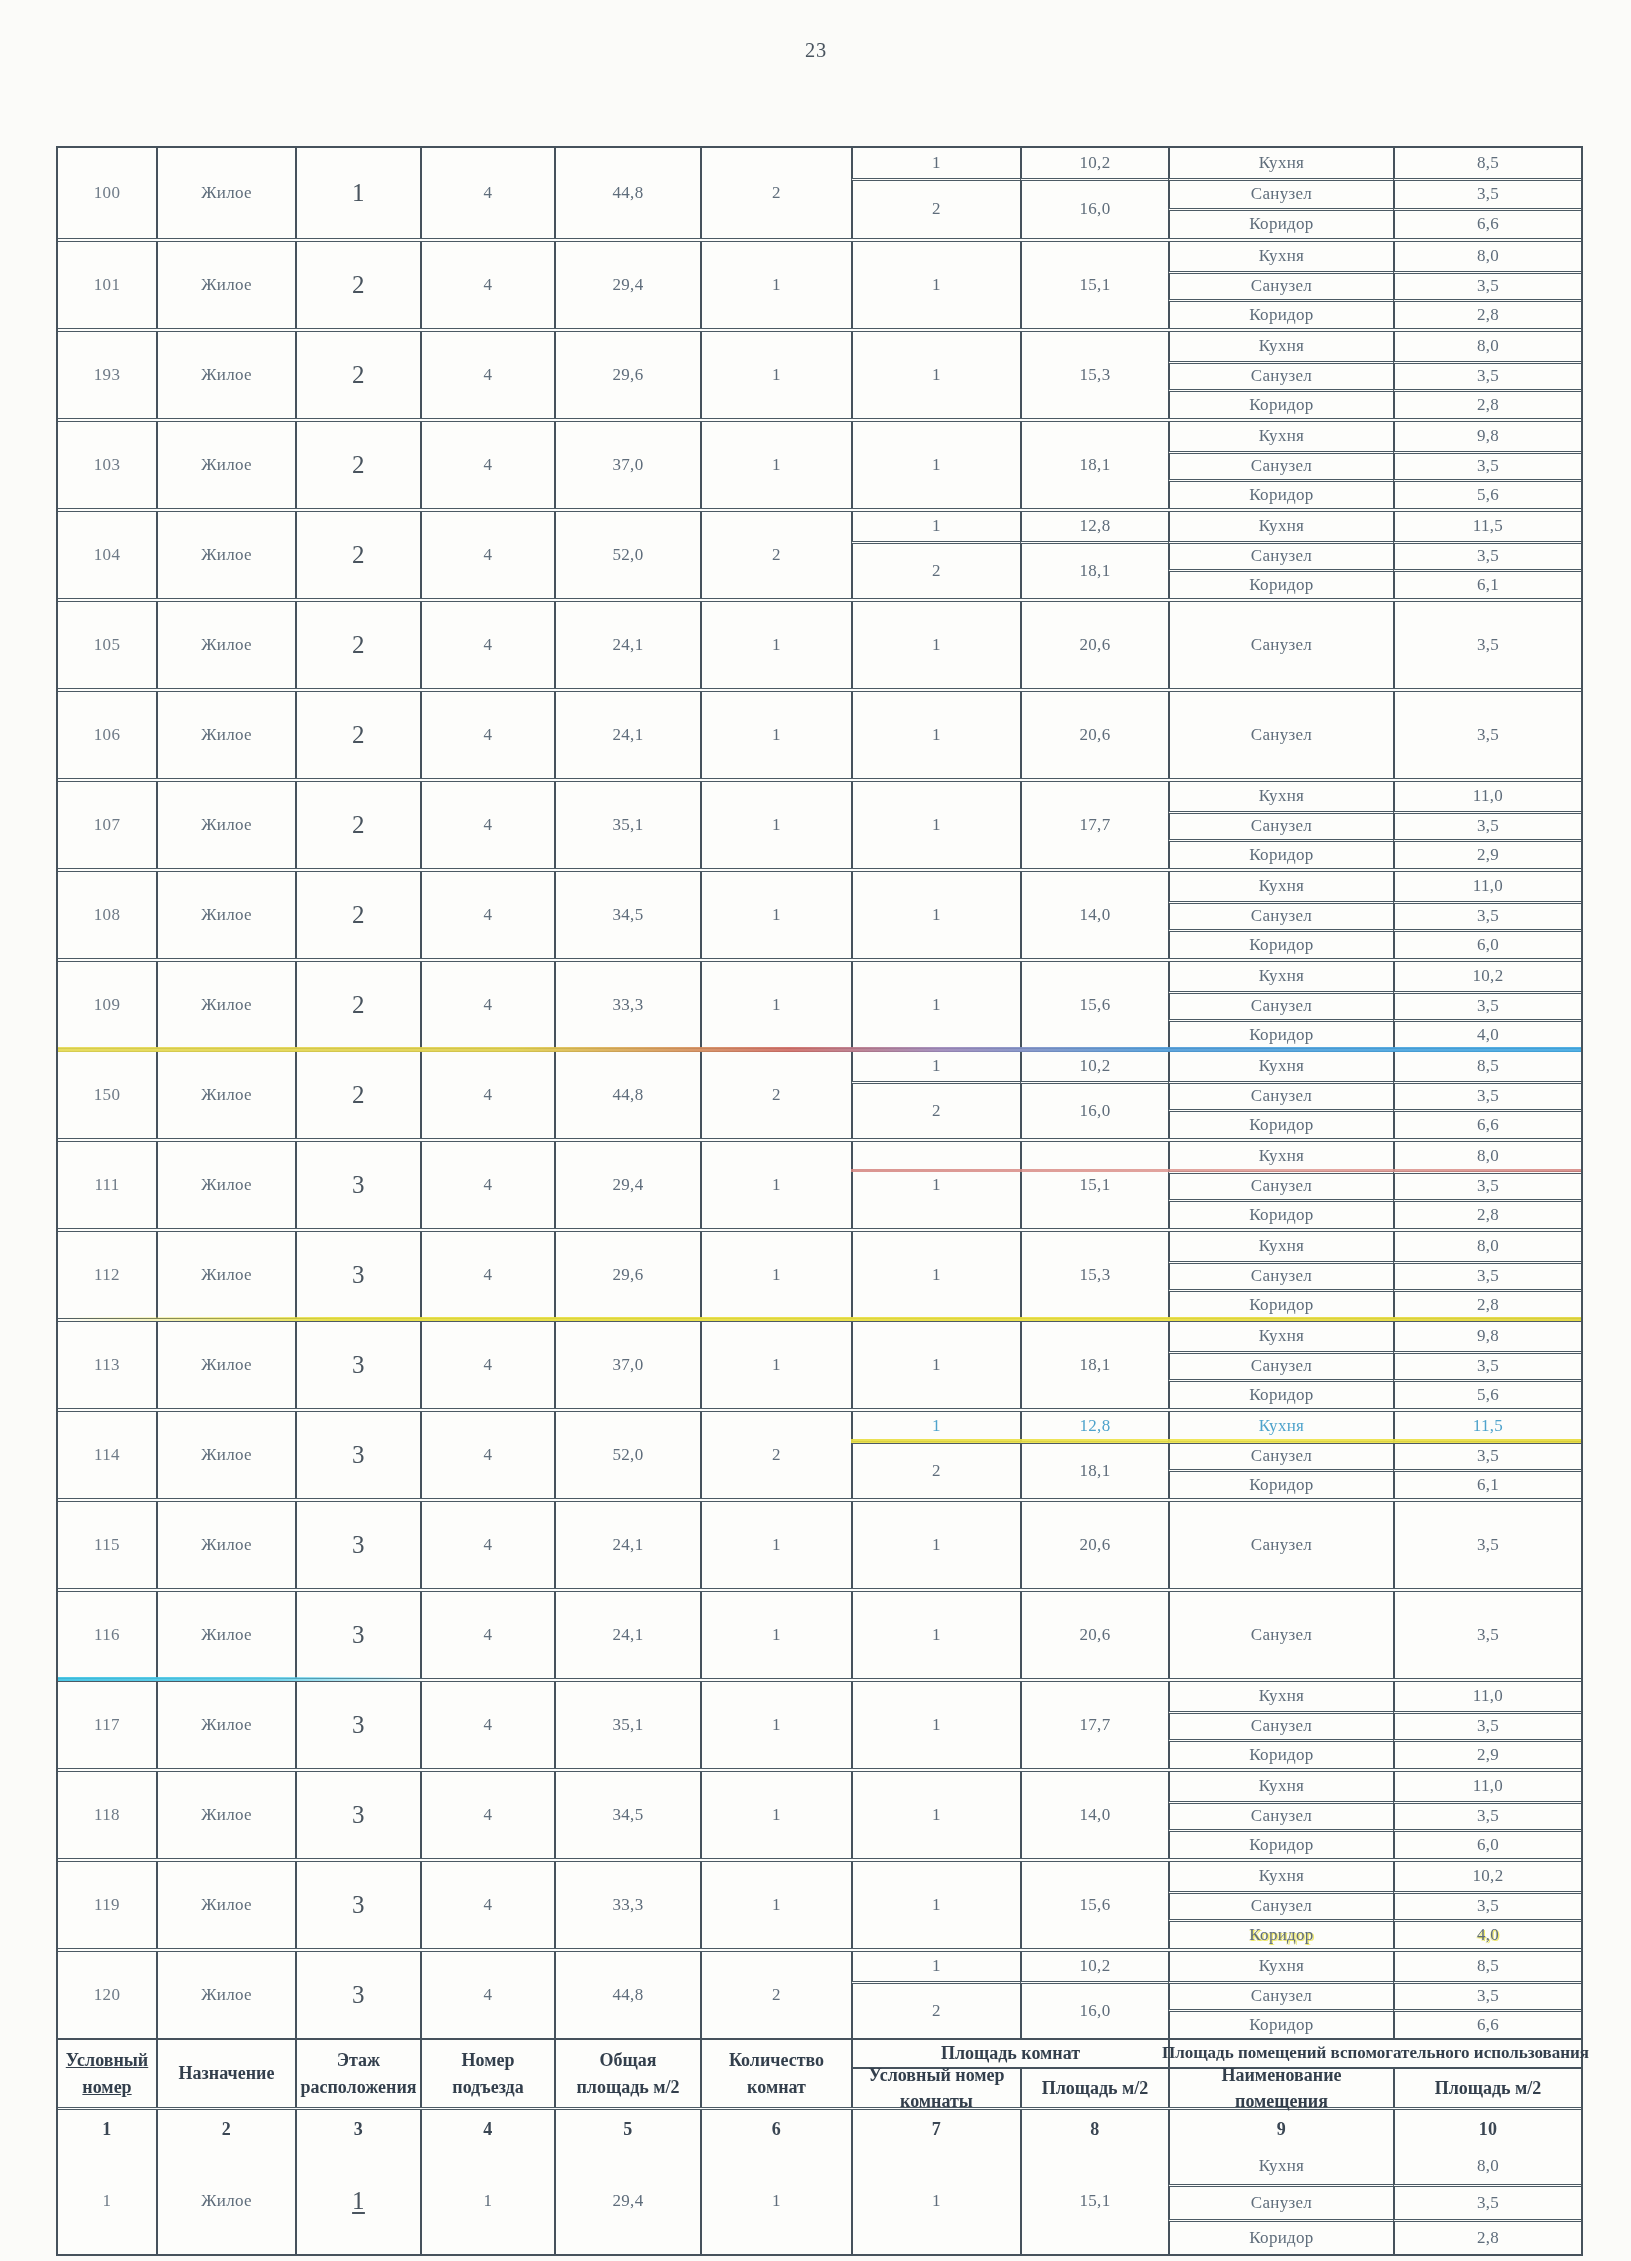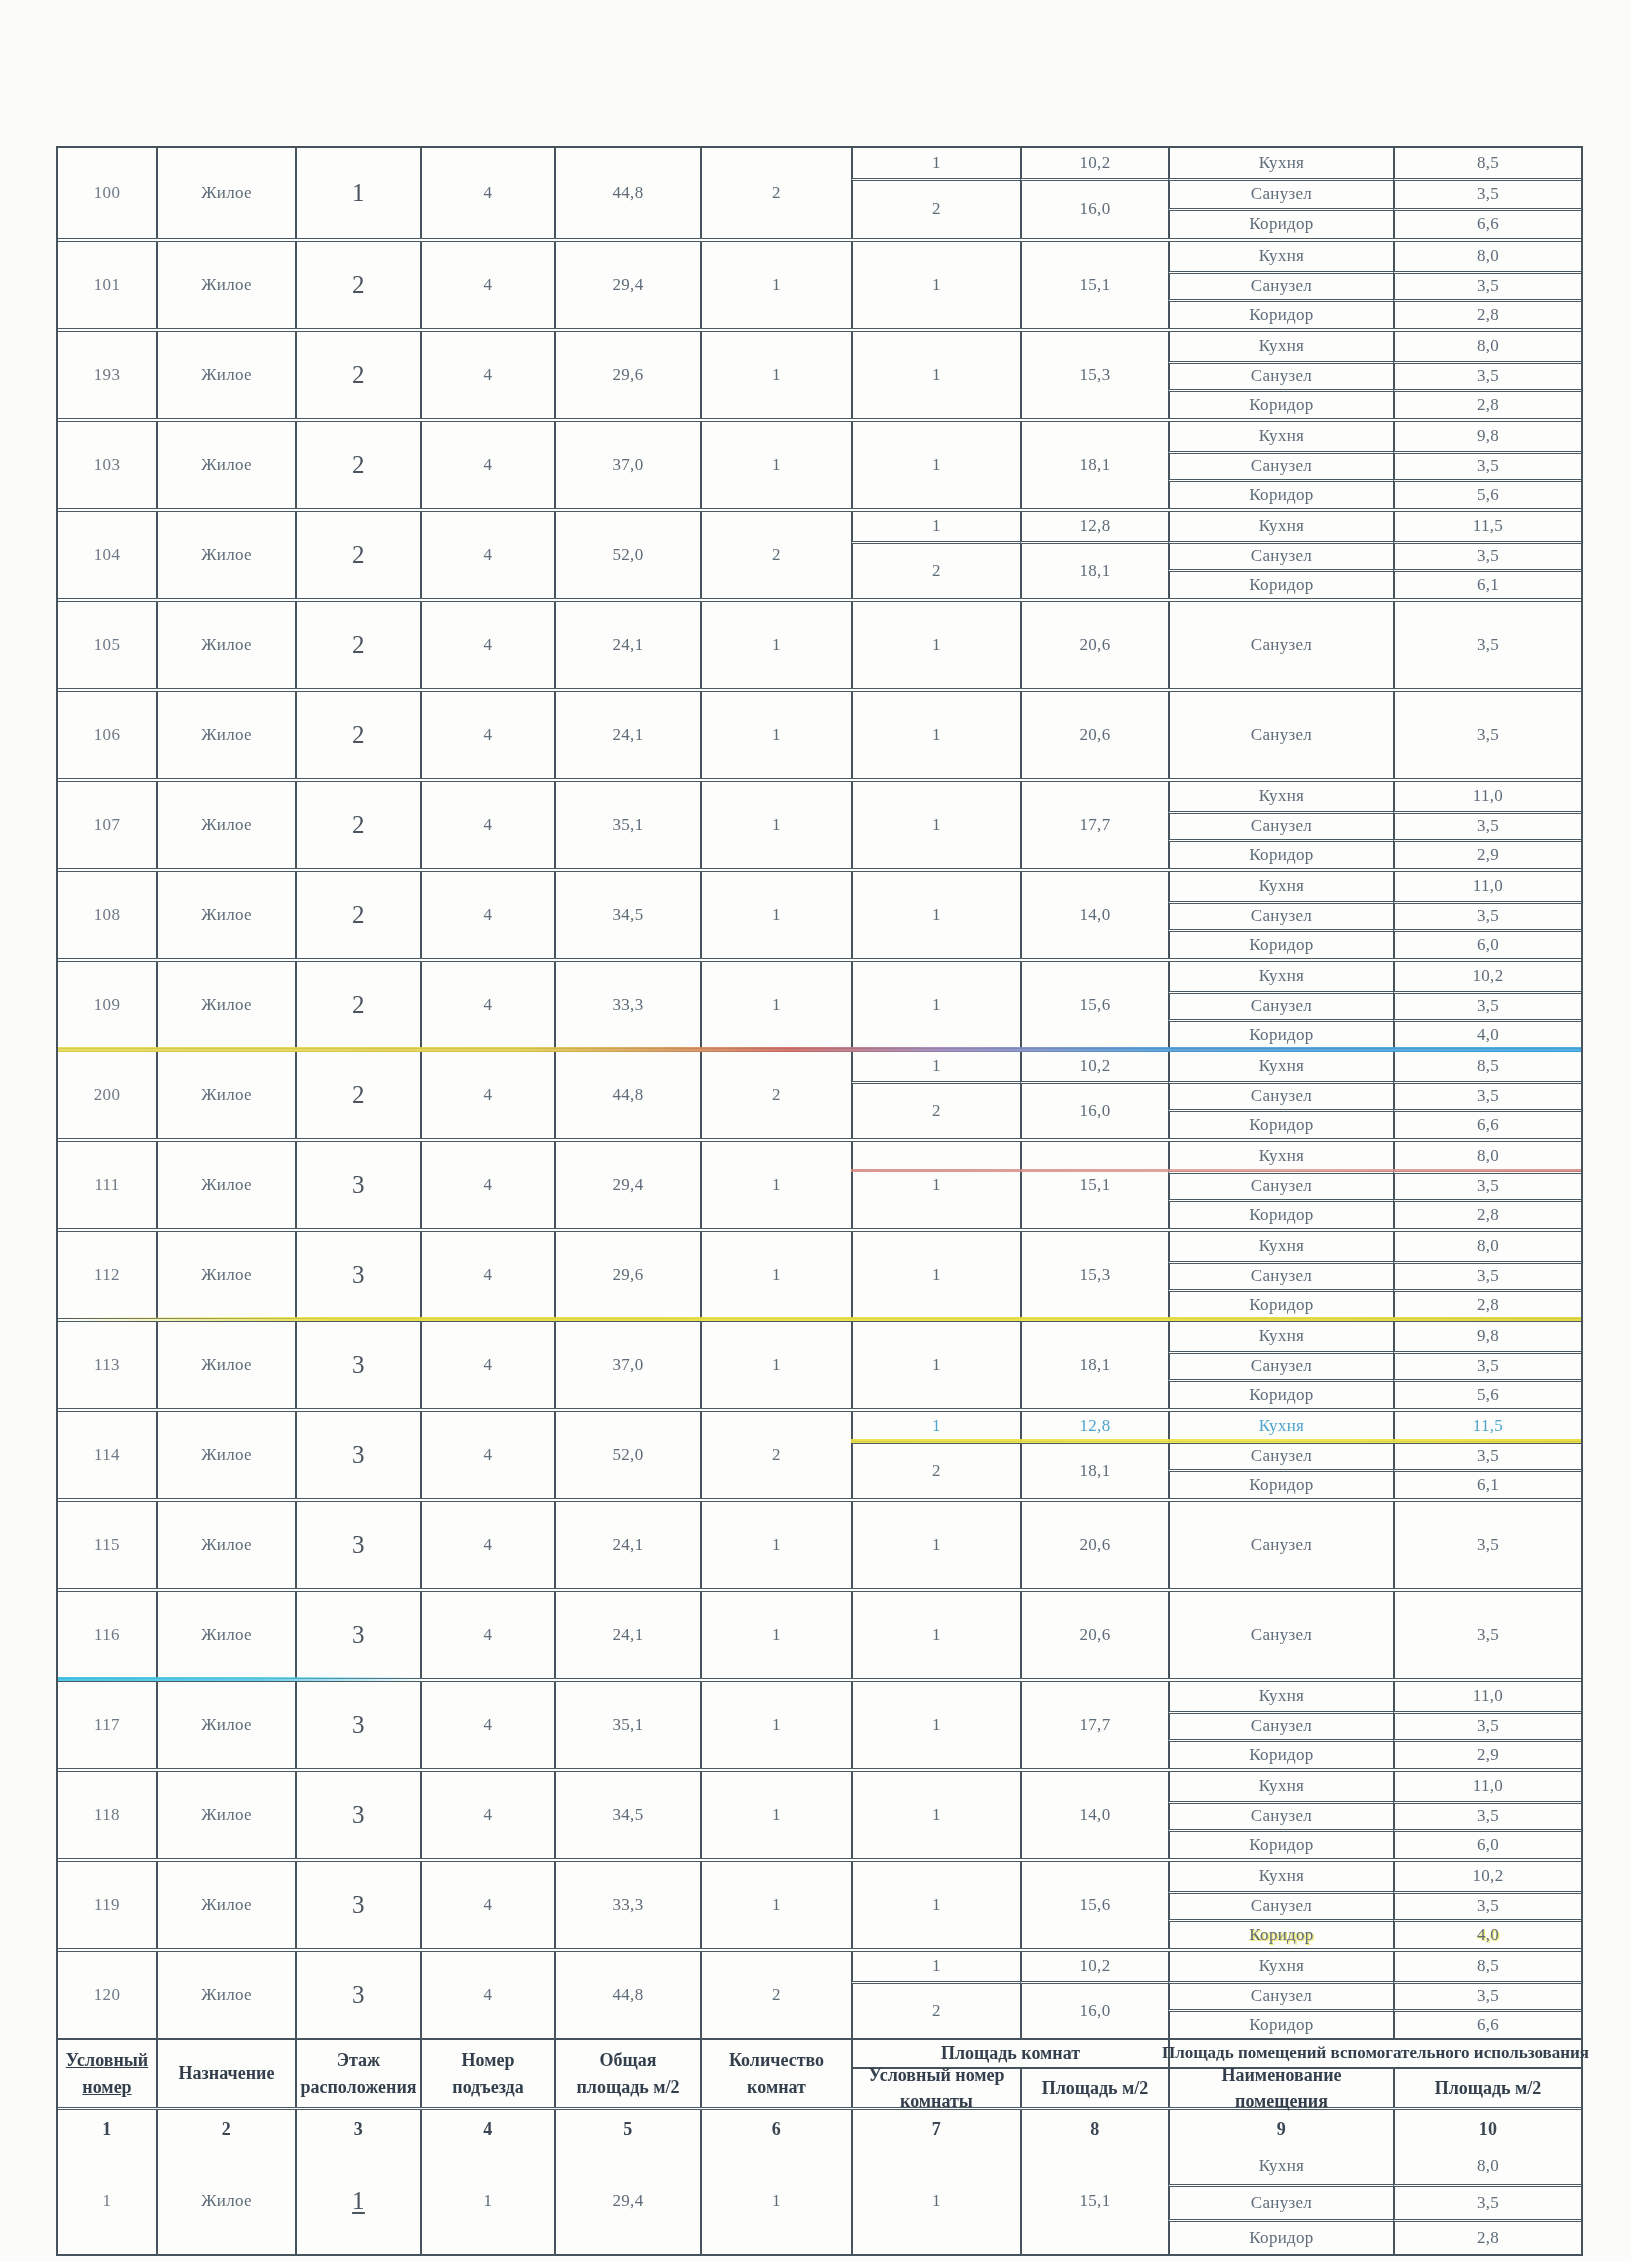--- a/index.html
+++ b/index.html
@@ -99,20 +99,21 @@
     background:linear-gradient(90deg,#39c2e4,#55cbe8 55%, rgba(85,203,232,0)); }
   .stripe-yellow { position:absolute; left:0; right:0; top:calc(33.333% - 2px); height:4px; z-index:3; opacity:.9;
     background:linear-gradient(90deg,#e8dd3e,#efe54a 55%,#e6da38); }
   .stripe-red { position:absolute; left:793px; right:0; top:calc(33.333% - 1.3px); height:2.6px; z-index:3; opacity:.85;
     background:linear-gradient(90deg,#d4837e,#e09a93 60%,#d4837e); }
 </style>
 </head>
 <body>
 
 <div class="page">
+  <div class="page-number">23</div>
 
   <div class="doc-table">
     <div id="rows-top">
         <div class="apt">
           <div class="cell c-light">100</div>
           <div class="cell">Жилое</div>
           <div class="cell floor">1</div>
           <div class="cell">4</div>
           <div class="cell">44,8</div>
           <div class="cell">2</div>
@@ -275,21 +276,21 @@
           <div class="aux2">
             <div class="cell">Кухня</div>
             <div class="cell">10,2</div>
             <div class="cell bt">Санузел</div>
             <div class="cell bt">3,5</div>
             <div class="cell bt">Коридор</div>
             <div class="cell bt">4,0</div>
           </div>
         </div>
         <div class="apt art-top-multi">
-          <div class="cell c-light">200</div>
+          <div class="cell c-light">150</div>
           <div class="cell">Жилое</div>
           <div class="cell floor">2</div>
           <div class="cell">4</div>
           <div class="cell">44,8</div>
           <div class="cell">2</div>
           <div class="right4">
             <div class="cell">1</div>
             <div class="cell">10,2</div>
             <div class="cell">Кухня</div>
             <div class="cell">8,5</div>

